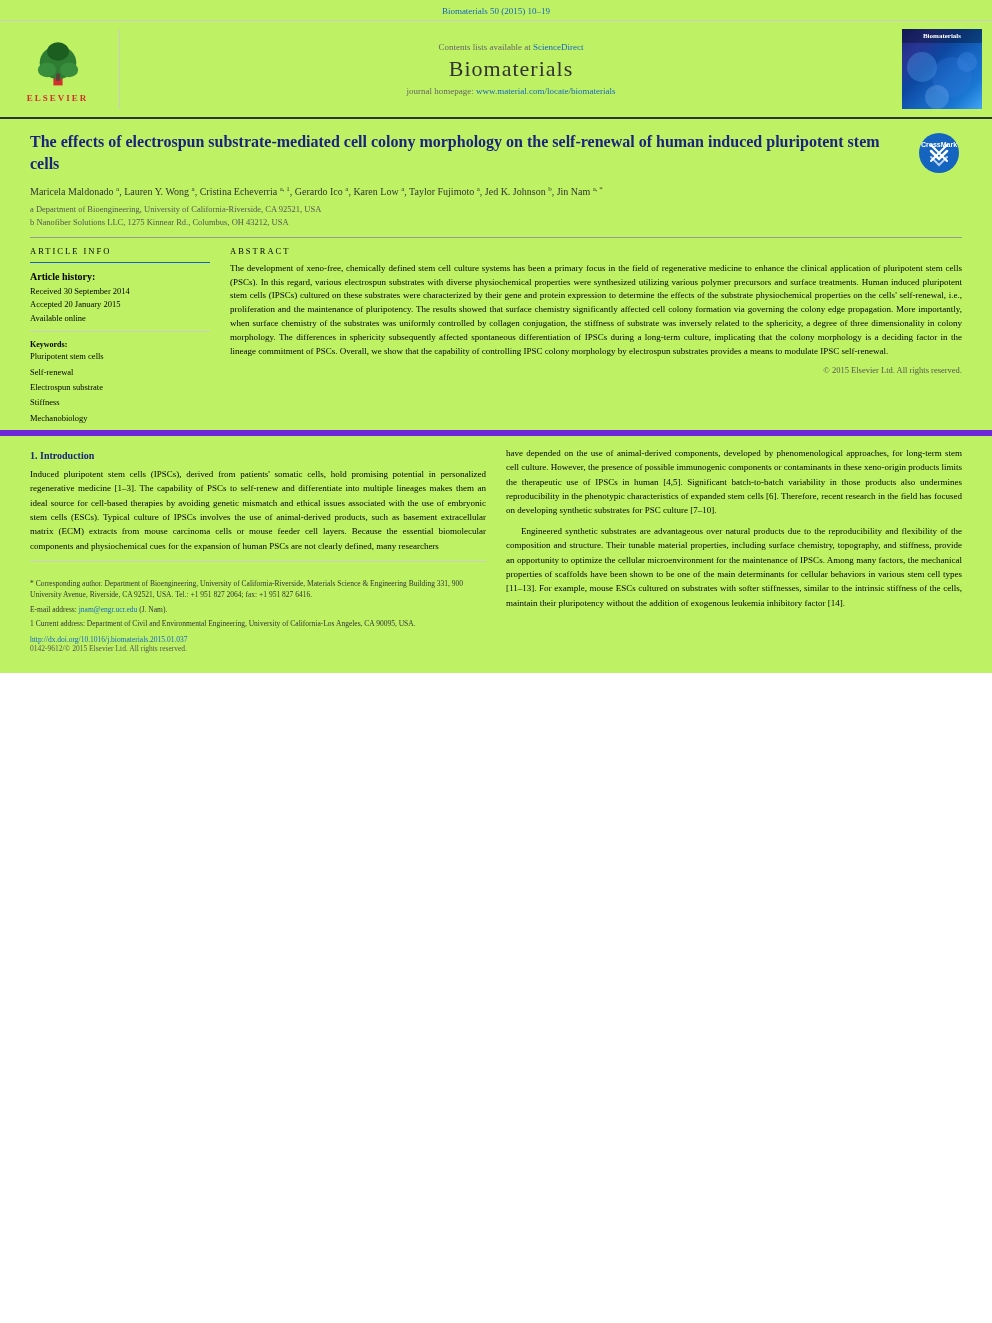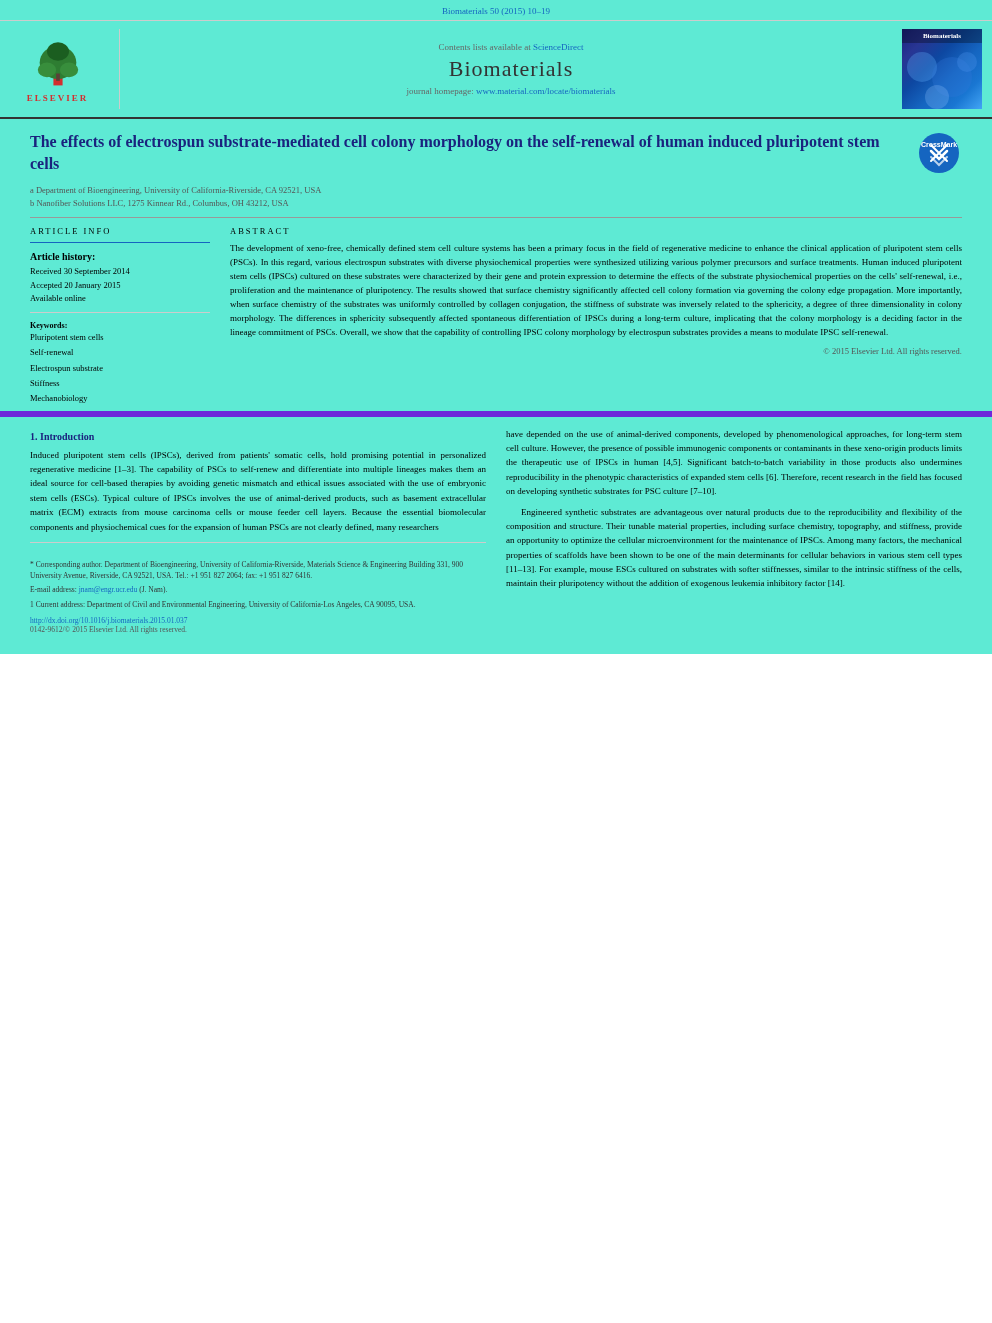--- a/index.html
+++ b/index.html
@@ -7,21 +7,21 @@
       font-family: 'Times New Roman', Times, serif;
       background: #fff;
       color: #000;
       font-size: 10px;
       width: 992px;
       min-height: 1323px;
     }
 
     .page-container {
       width: 992px;
-      background: #5eead4;
+      background: #bef264;
       padding: 0;
     }
 
     
     .top-bar {
       text-align: center;
       padding: 6px 0 4px;
       font-size: 9px;
       color: #1565c0;
       border-bottom: 1px solid #ccc;
@@ -343,20 +343,24 @@
       
       <svg class="crossmark-badge" viewBox="0 0 45 45">
         <circle cx="22" cy="22" r="20" fill="#1565c0"></circle>
         <text x="22" y="16" text-anchor="middle" fill="white" font-size="7" font-family="Arial">CrossMark</text>
         <path d="M14,20 L22,28 L30,20" stroke="white" stroke-width="2.5" fill="none" stroke-linecap="round"></path>
         <path d="M14,26 L22,34 L30,26" stroke="white" stroke-width="2" fill="none" stroke-linecap="round" opacity="0.7"></path>
         <path d="M14,14 L30,30 M30,14 L14,30" stroke="white" stroke-width="2" fill="none" stroke-linecap="round"></path>
       </svg>
     </div>
 
+    <div class="authors-line">
+      Maricela Maldonado <sup>a</sup>, Lauren Y. Wong <sup>a</sup>, Cristina Echeverria <sup>a, 1</sup>, Gerardo Ico <sup>a</sup>,
+      Karen Low <sup>a</sup>, Taylor Fujimoto <sup>a</sup>, Jed K. Johnson <sup>b</sup>, Jin Nam <sup>a, *</sup>
+    </div>
 
     <div class="affiliations">
       <div>a Department of Bioengineering, University of California-Riverside, CA 92521, USA</div>
       <div>b Nanofiber Solutions LLC, 1275 Kinnear Rd., Columbus, OH 43212, USA</div>
     </div>
 
     <hr class="separator-line">
 
     <div class="two-column">
 

